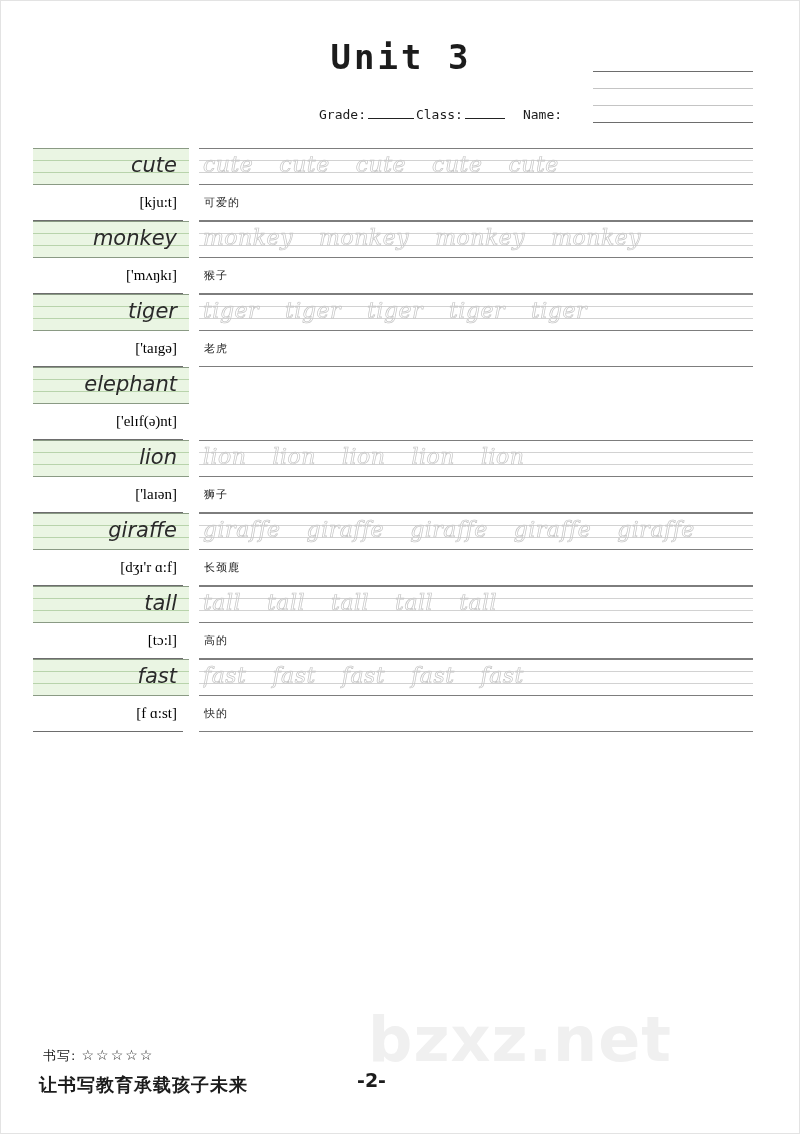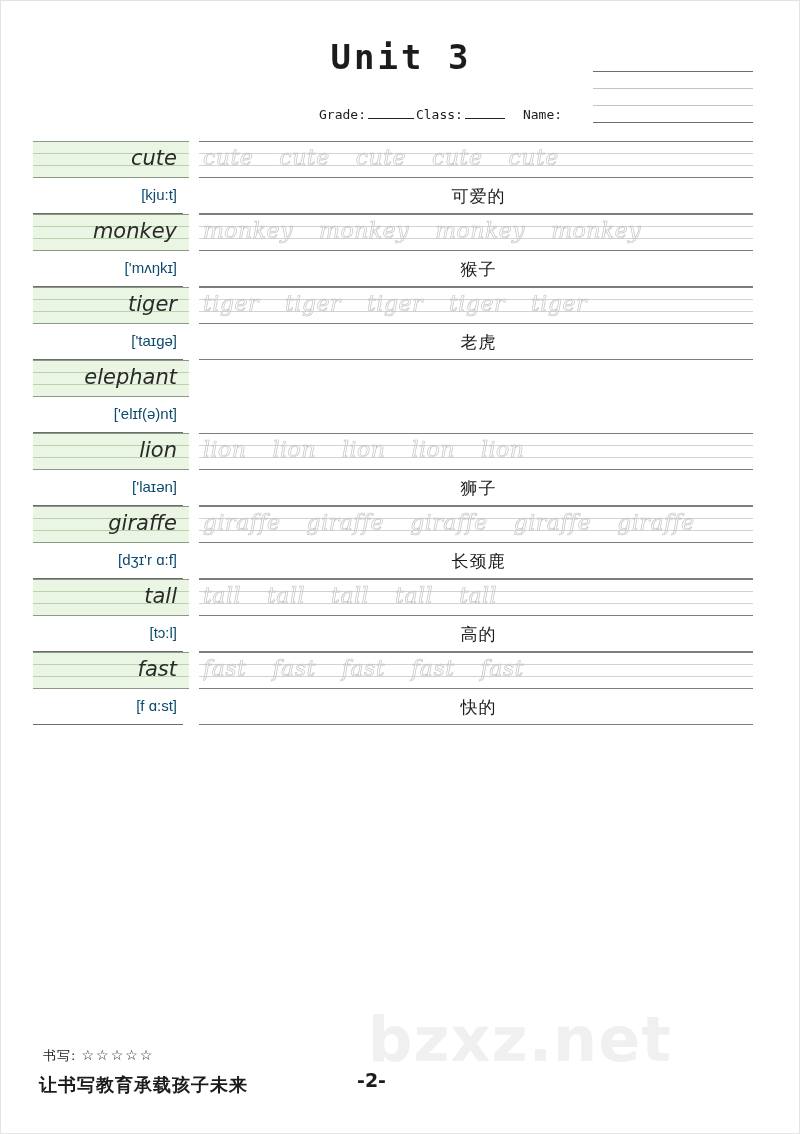--- a/index.html
+++ b/index.html
@@ -92,21 +92,21 @@
   }
   .name-stave i.l0 { top: 0px;  border-top: 1.4px solid #6d6d6d; }
   .name-stave i.l1 { top: 17px; border-top: 1px solid #c4c4c4; }
   .name-stave i.l2 { top: 34px; border-top: 1px solid #c4c4c4; }
   .name-stave i.l3 { top: 51px; border-top: 1.4px solid #6d6d6d; }
 
   
   .sheet {
     position: absolute;
     left: 0;
-    top: 140px;
+    top: 147px;
     width: 800px;
     z-index: 2;
     border-radius: 8px;
   }
   .word-block {
     position: relative;
     width: 800px;
     height: 73px;
   }
 
@@ -159,23 +159,23 @@
     position: absolute;
     left: 0;
     top: 37px;
     width: 150px;
     height: 36px;
     line-height: 34px;
     text-align: right;
     padding-right: 6px;
     box-sizing: border-box;
     border-bottom: 1.4px solid #6d6d6d;
-    font-family: Liberation Sans, sans-serif;
+    font-family: Liberation Serif, serif;
     font-size: 15px;
-    color: #0c4a6e;
+    color: #000000;
     white-space: nowrap;
   }
 
   
   .rcol {
     position: absolute;
     left: 198px;
     top: 0;
     width: 554px;
     height: 73px;
@@ -219,25 +219,24 @@
     position: absolute;
     left: 0;
     top: 37px;
     width: 554px;
     height: 36px;
     line-height: 36px;
     padding-left: 5px;
     box-sizing: border-box;
     border-bottom: 1.4px solid #7d7d7d;
     font-family: "DejaVu Sans", sans-serif;
-    font-size: 17px;
+    font-size: 11px;
     color: #1c1c1c;
     white-space: nowrap;
     letter-spacing: 1px;
-    text-align: center;
   }
 
   
   .footer {
     position: absolute;
     left: 0;
     top: 1046px;
     width: 648px;
     height: 70px;
     z-index: 3;

